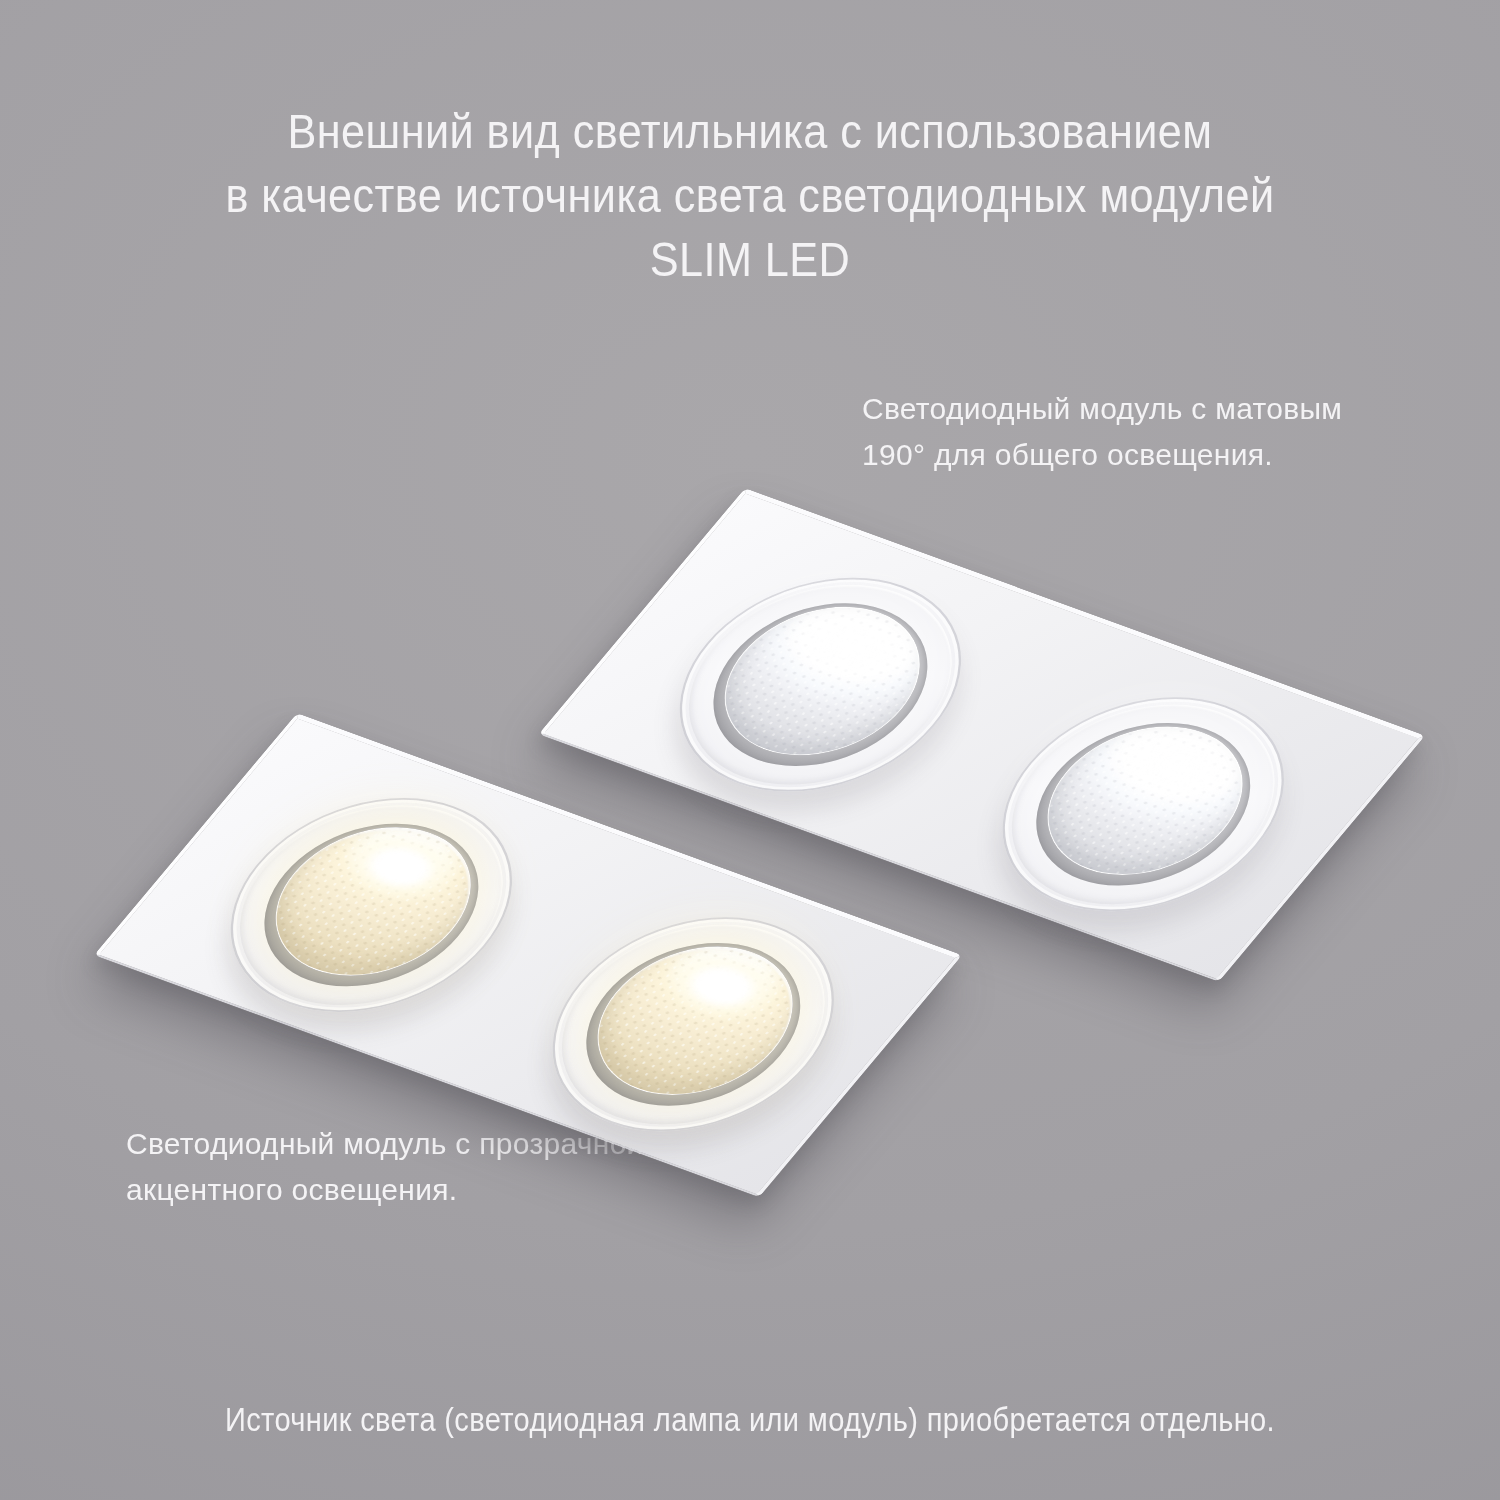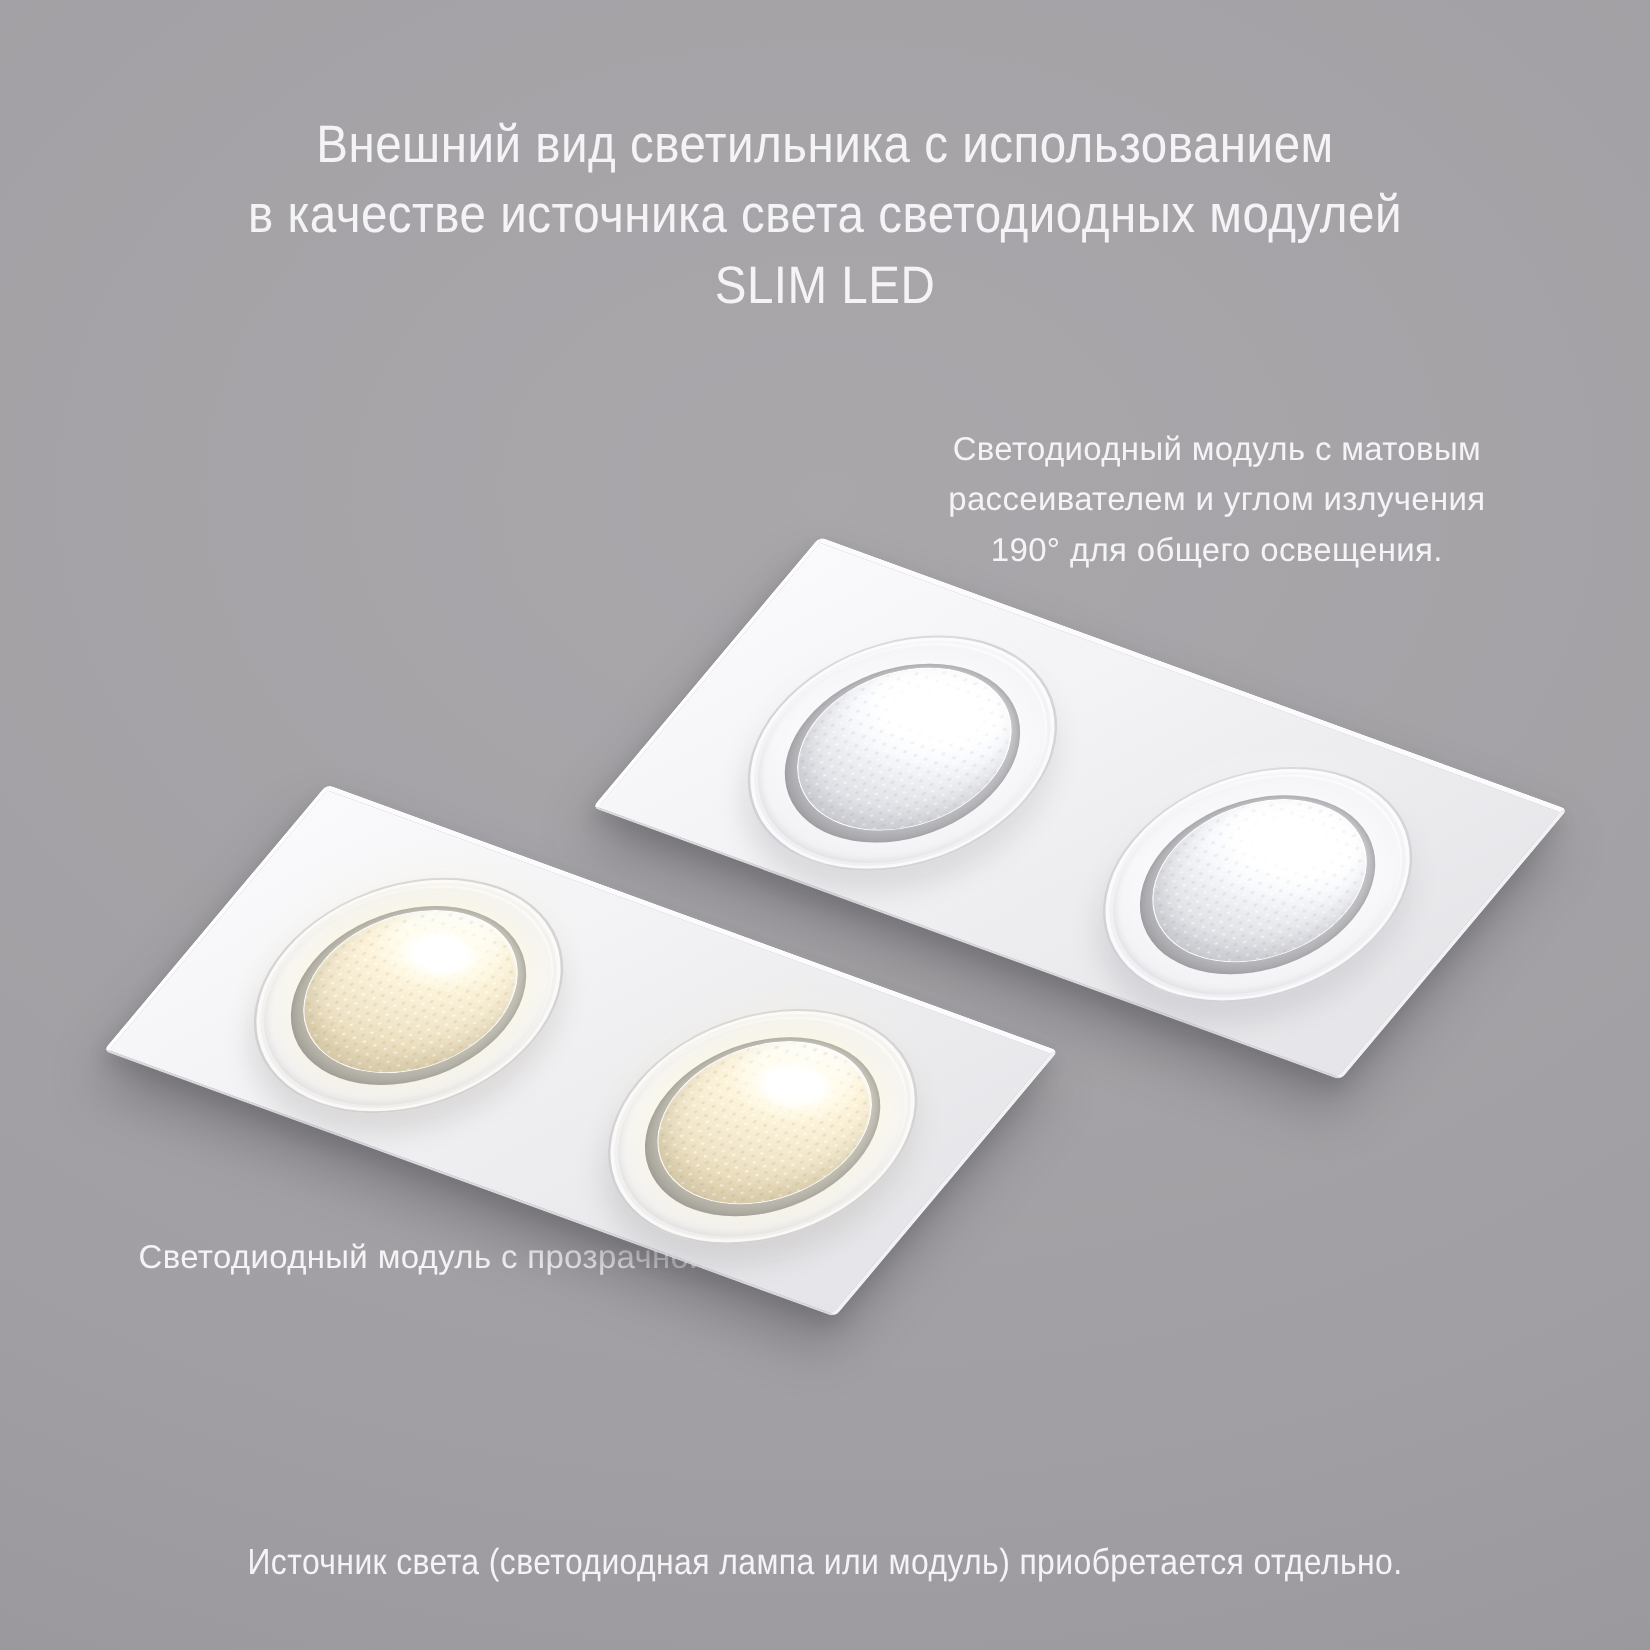--- a/index.html
+++ b/index.html
@@ -43,21 +43,20 @@
     transform: scaleX(0.88);
     transform-origin: 50% 0;
   }
   .annotation {
     position: absolute;
     color: var(--color-text, #f0eff2);
     font-size: 30px;
     line-height: 46px;
     letter-spacing: 0.3px;
     font-weight: 400;
-    text-align: center;
   }
   .annotation-matte { left: 862px; top: 386px; }
   .annotation-clear { left: 126px; top: 1121px; }
 
   
   .fixture { position: absolute; z-index: 2; }
   .fixture-cool  { left: 745px; top: 488px; width: 716px; height: 295px; }
   .fixture-warm  { left: 297px; top: 713px; width: 700px; height: 290px; }
 
   .plate {
@@ -170,21 +169,20 @@
 <div class="stage">
 
   <div class="title-block">
     <div>Внешний вид светильника с использованием</div>
     <div>в качестве источника света светодиодных модулей</div>
     <div>SLIM LED</div>
   </div>
 
   <div class="annotation annotation-matte">
     <div>Светодиодный модуль с матовым</div>
-    <div>рассеивателем и углом излучения</div>
     <div>190° для общего освещения.</div>
   </div>
 
   <div class="fixture fixture-cool">
     <div class="plate">
       <div class="light light-1">
         <div class="groove"></div>
         <div class="ringface"></div>
         <div class="gap"></div>
         <div class="cup cup-cool"></div>
@@ -210,17 +208,18 @@
         <div class="groove"></div>
         <div class="ringface"></div>
         <div class="gap"></div>
         <div class="cup cup-warm"></div>
       </div>
     </div>
   </div>
 
   <div class="annotation annotation-clear">
     <div>Светодиодный модуль с прозрачной</div>
+    <div>акцентного освещения.</div>
   </div>
 
   <div class="footer-block">Источник света (светодиодная лампа или модуль) приобретается отдельно.</div>
 
 </div>
 
 </body></html>

